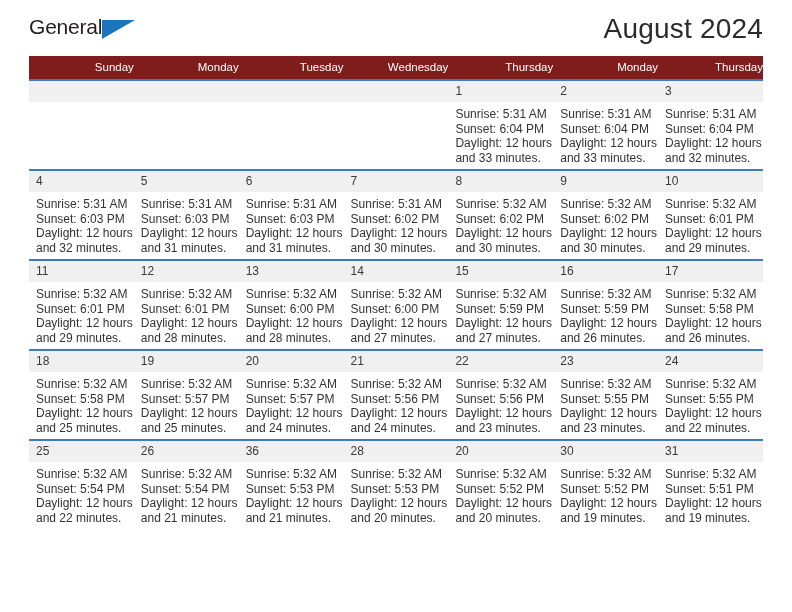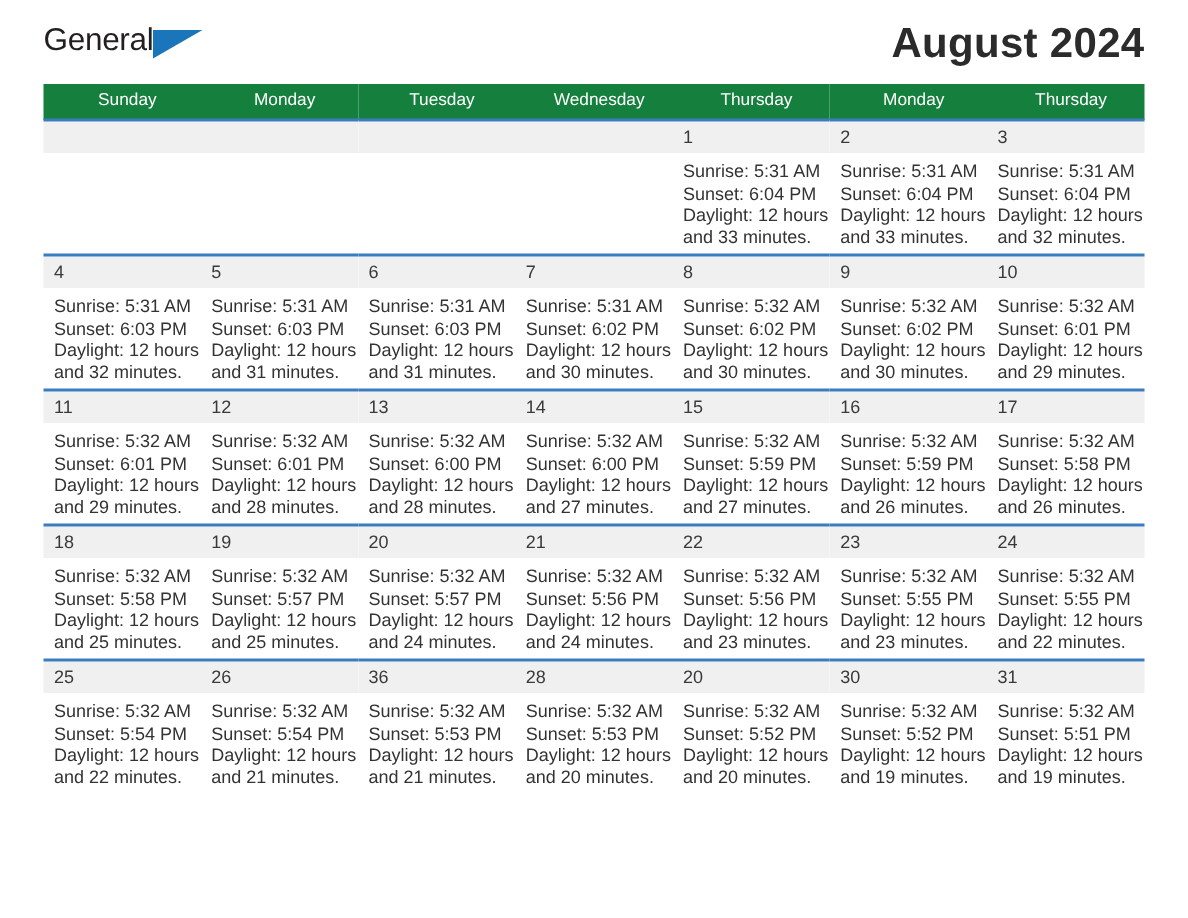--- a/index.html
+++ b/index.html
@@ -55,44 +55,44 @@
     height: 0;
     border-left: 33px solid #1b75bb;
     border-bottom: 19px solid transparent;
   }
   .titles {
     text-align: right;
     padding-top: 2px;
   }
   .title {
     font-size: 28px;
-    font-weight: bold;
+    font-weight: normal;
     color: #2b2b2b;
     line-height: 34px;
     letter-spacing: 0.2px;
   }
   .subtitle {
     font-size: 14.5px;
     color: #2b2b2b;
     line-height: 22px;
     margin-top: 6px;
   }
 
   
   .calendar {
     width: 734px;
     border-collapse: collapse;
     table-layout: fixed;
   }
   .calendar th {
-    background: #15803d;
+    background: #7f1d1d;
     color: #ffffff;
     font-size: 11.5px;
     font-weight: normal;
-    text-align: center;
+    text-align: right;
     padding: 5px 0 6px 7px;
     height: 22px;
   }
   .calendar td {
     vertical-align: top;
     height: 90px;
     border-top: 2px solid #3b7cbe;
     padding: 0;
     background: #ffffff;
   }

